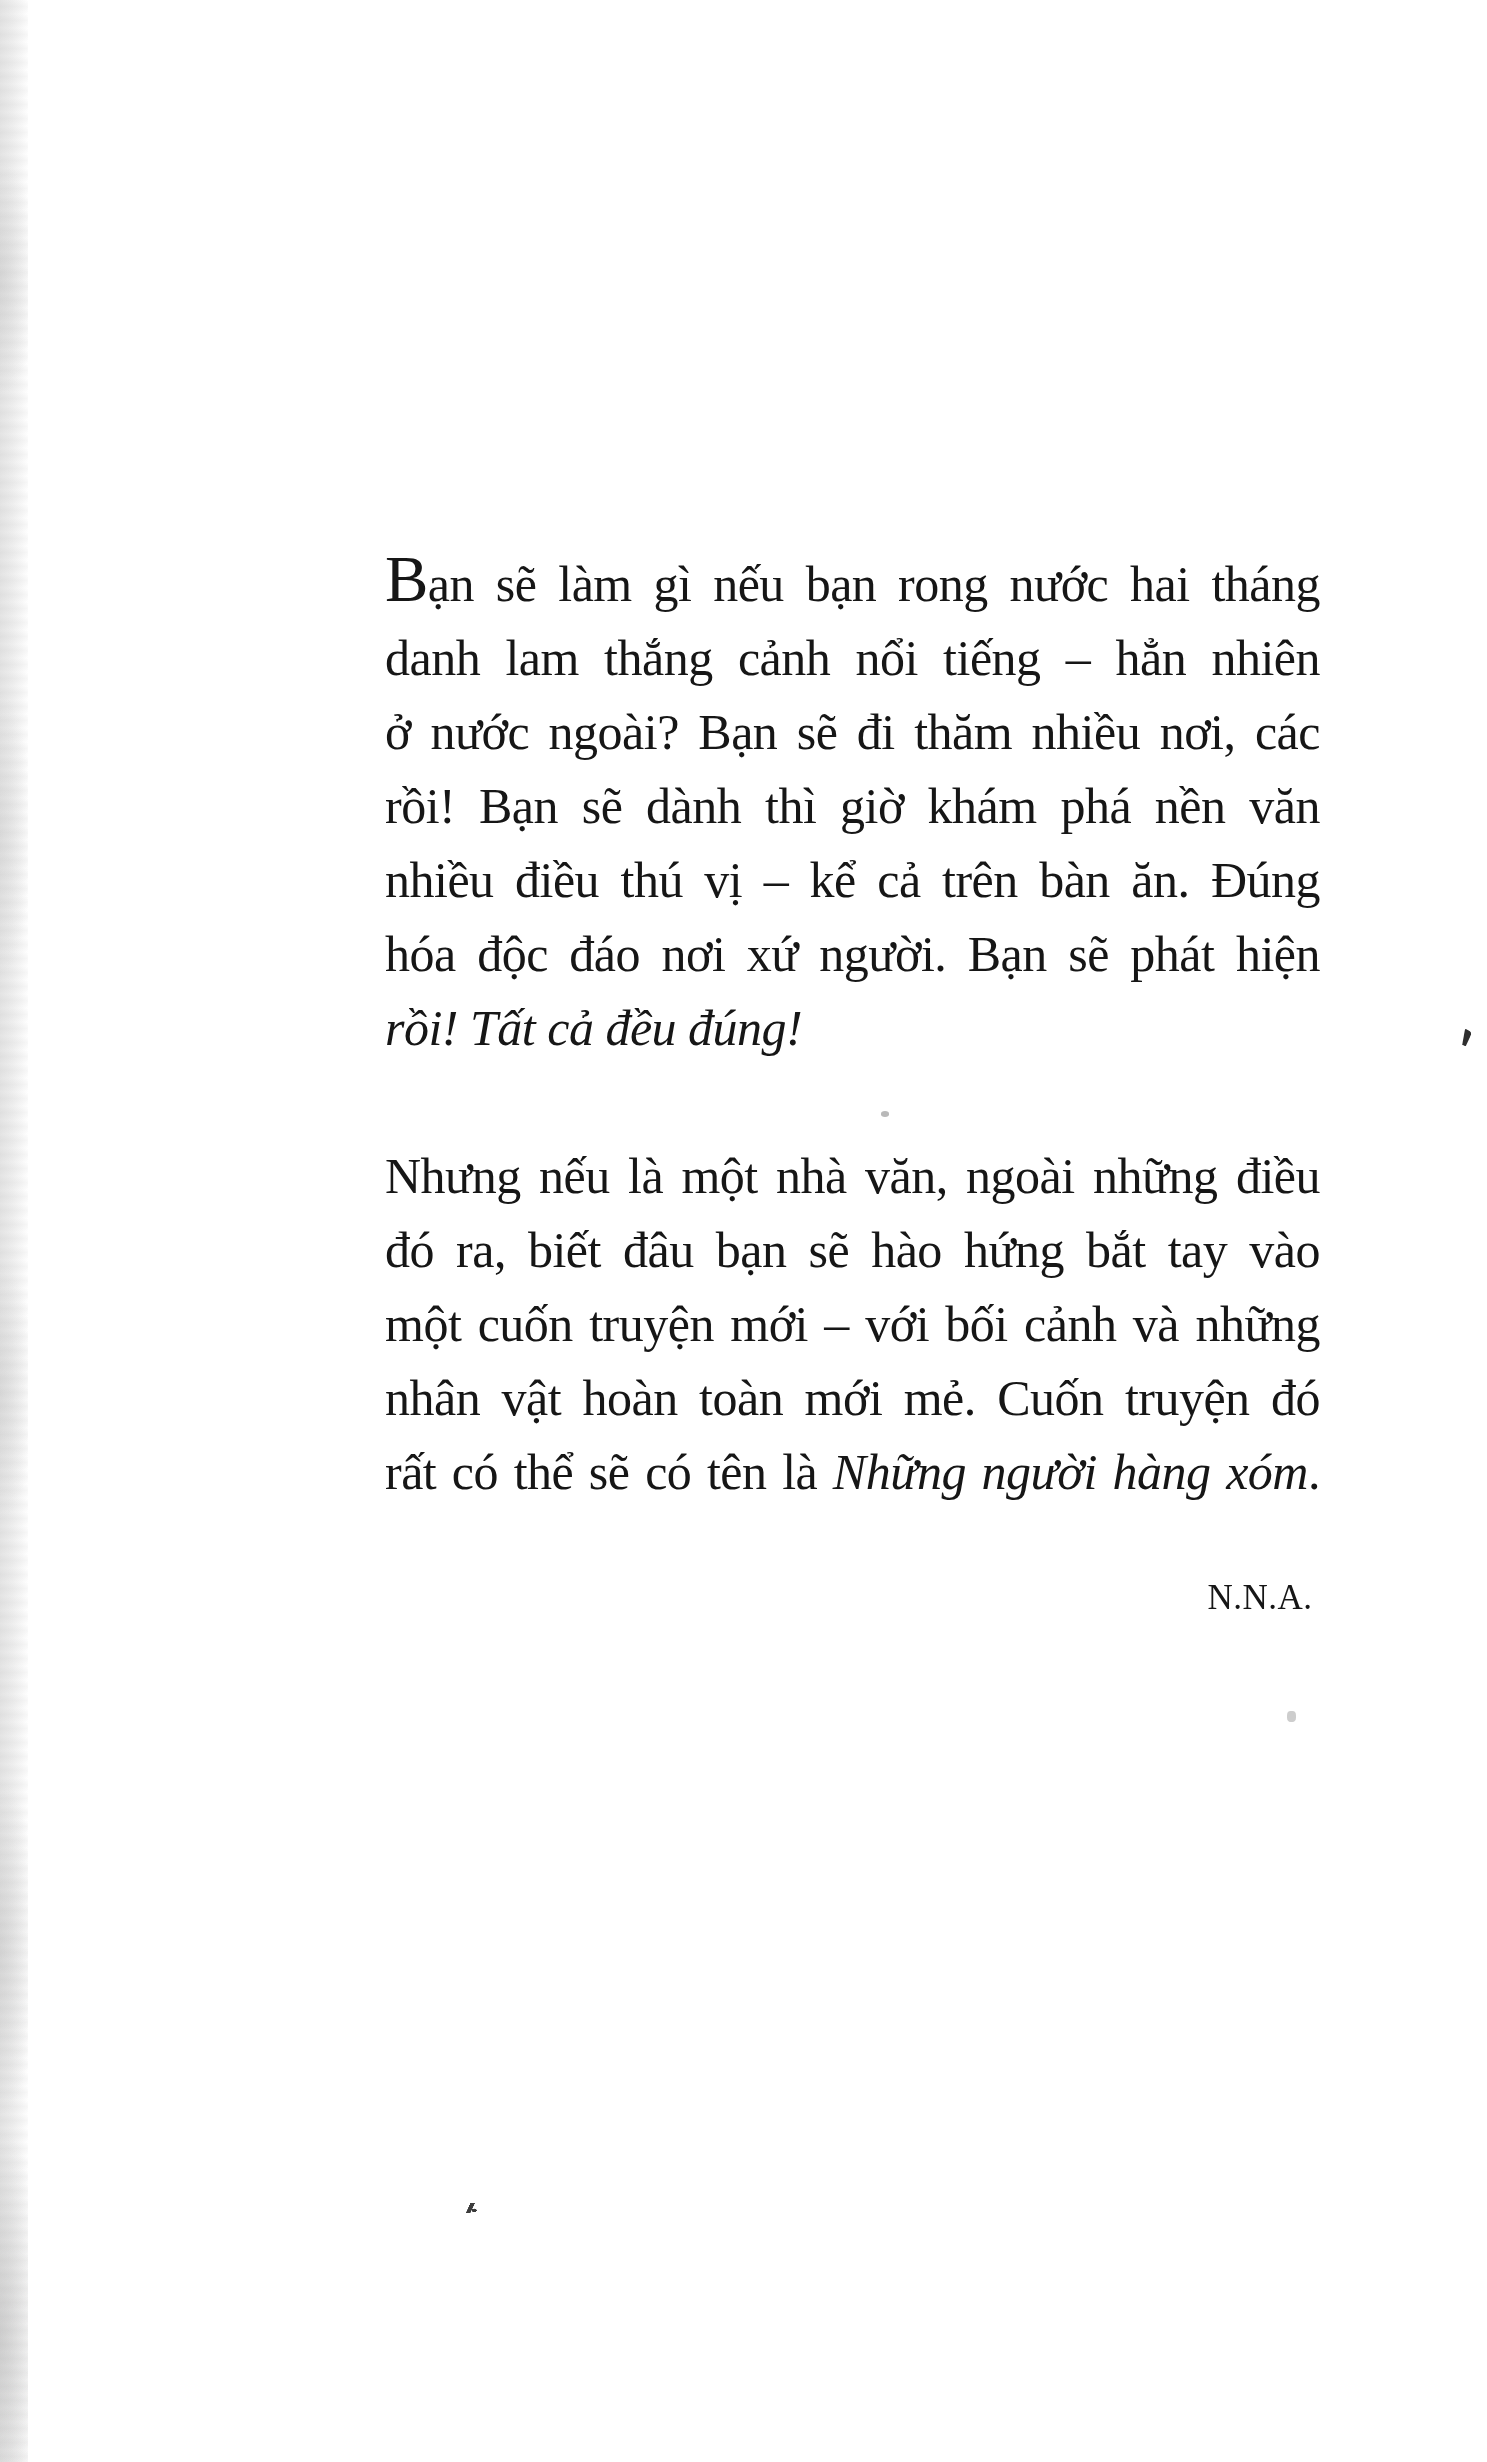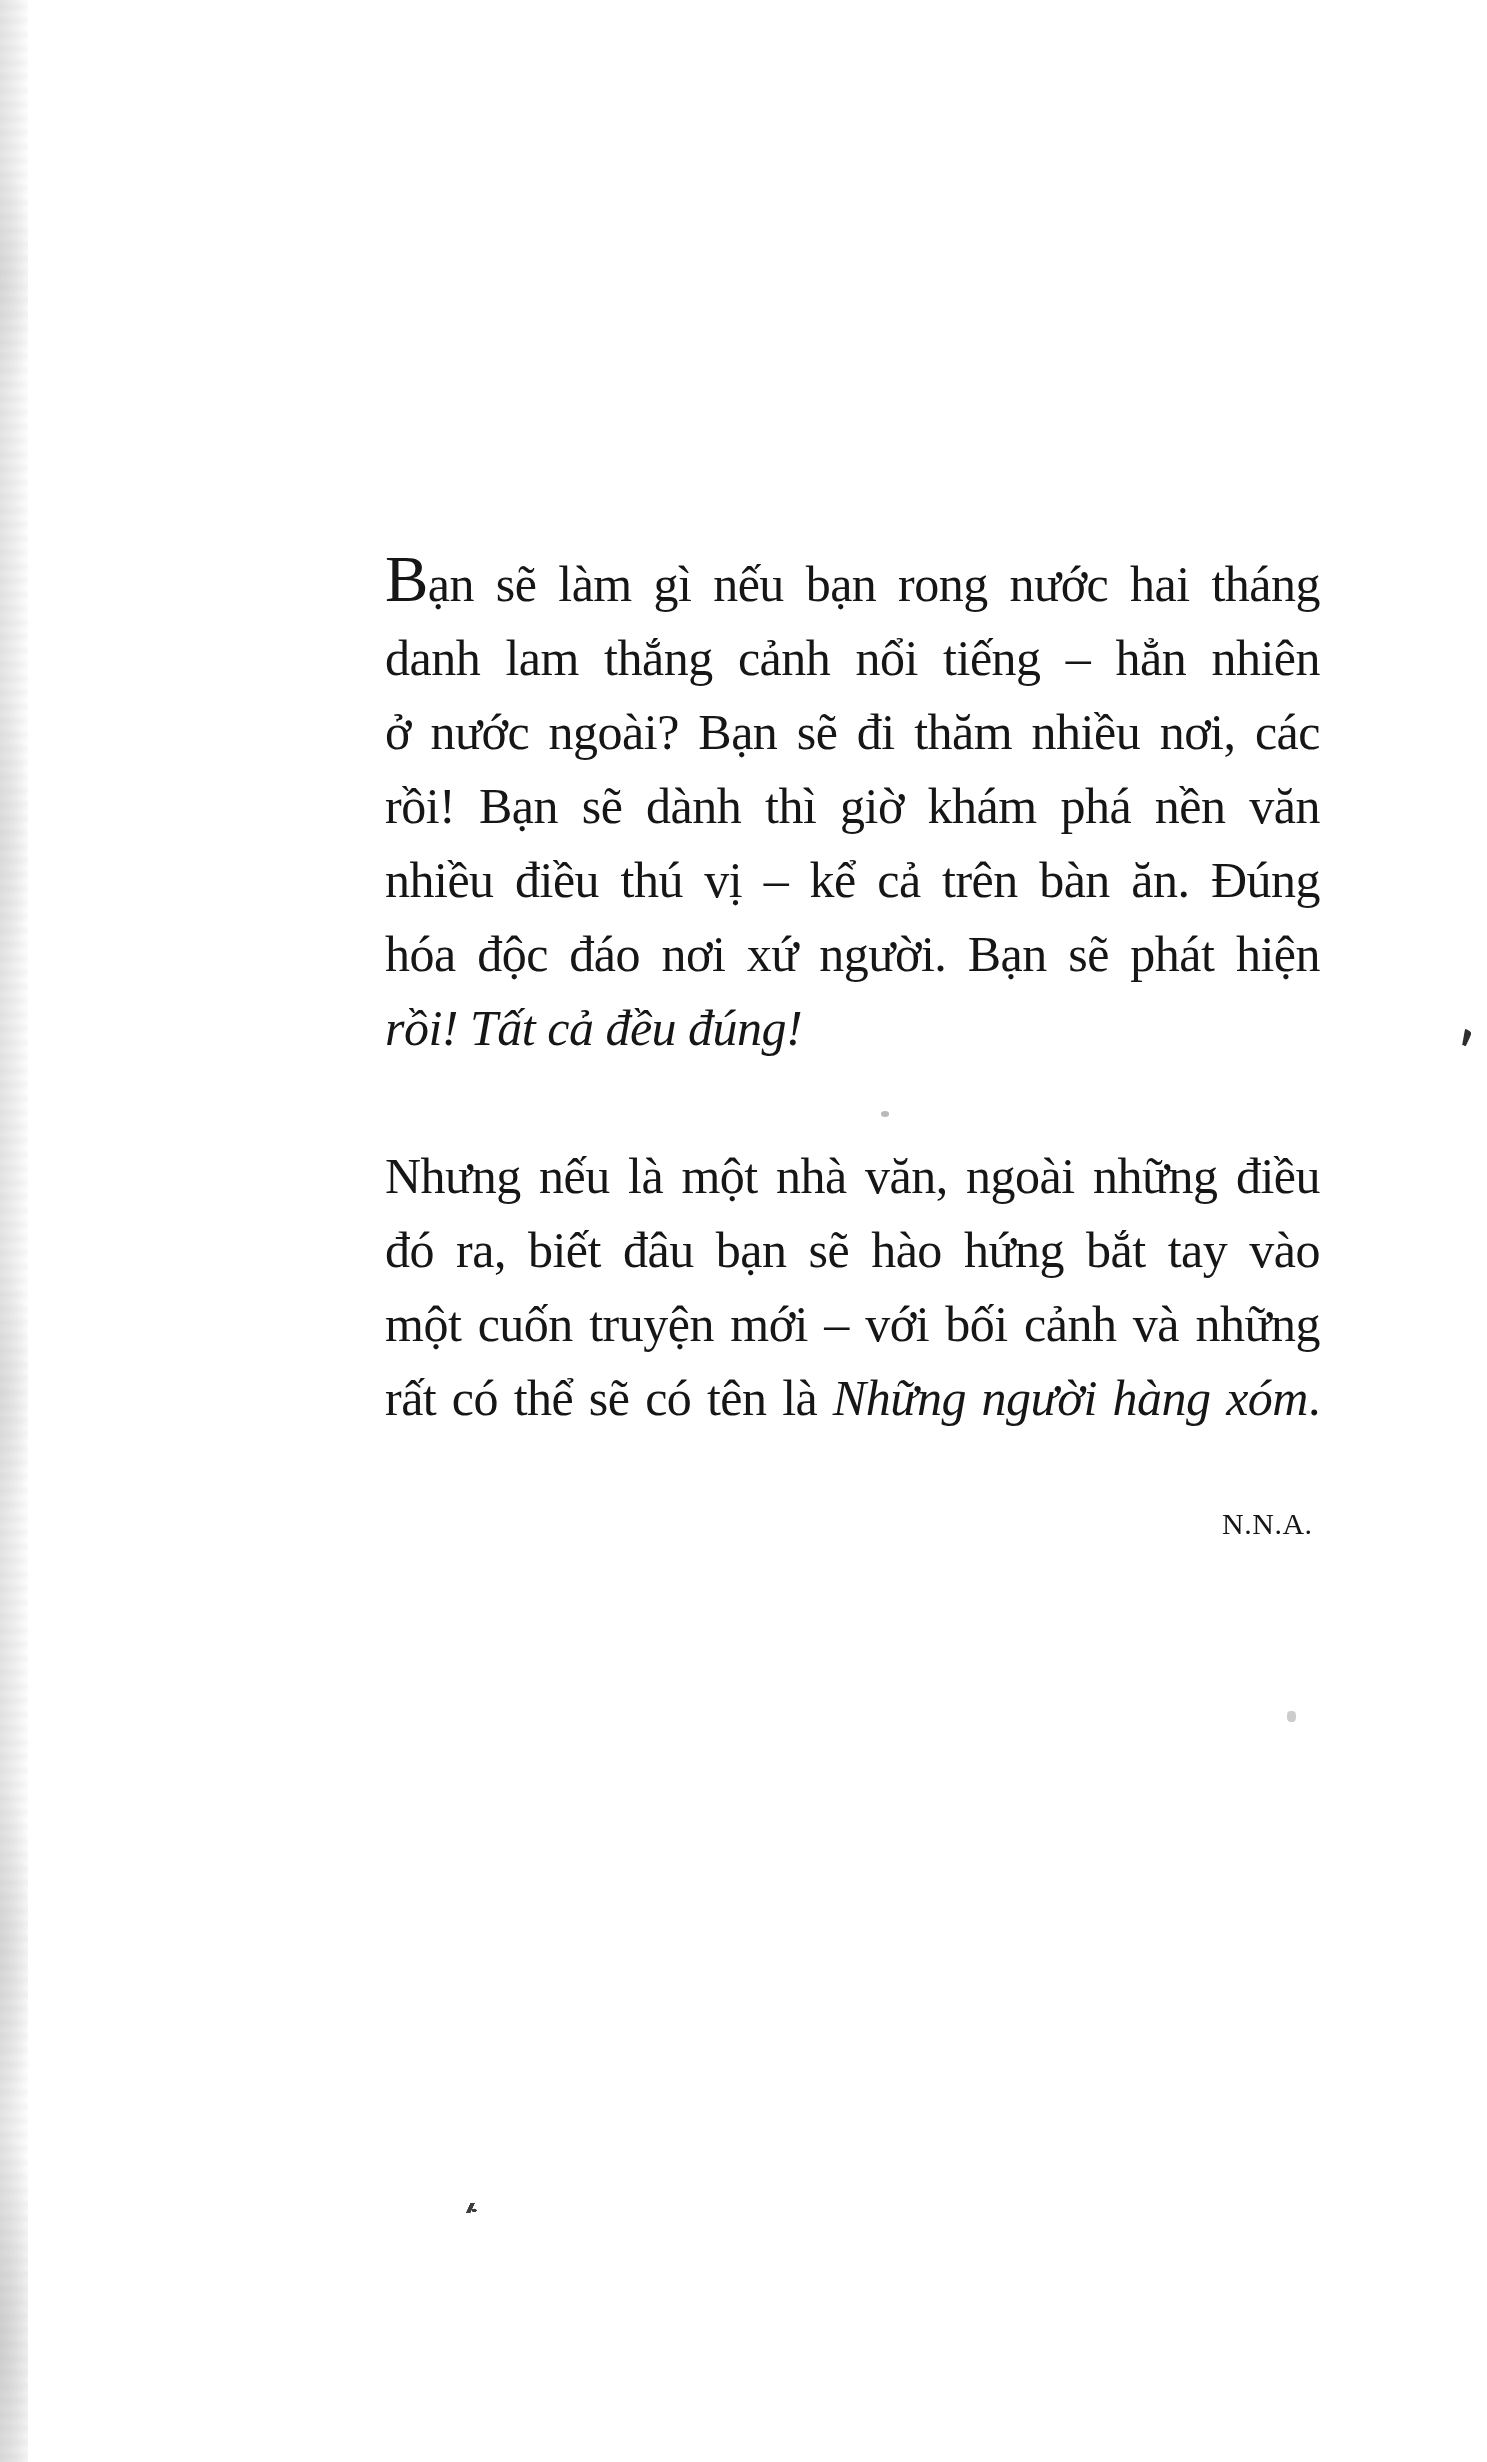--- a/index.html
+++ b/index.html
@@ -64,21 +64,21 @@
     font-size: 65px;
     line-height: 1;
   }
   .italic { font-style: italic; }
   .signature {
     margin-top: 52px;
     height: 74px;
     line-height: 74px;
     text-align: right;
     padding-right: 7.4px;
-    font-size: 30px;
+    font-size: 35px;
     letter-spacing: 0.5px;
   }
   
   .speck { position: absolute; }
   .speck-quote {
     left: 1461px; top: 1029px;
     width: 9.3px; height: 16.7px;
     background: #2e2e2e;
     border-radius: 4.6px 5.6px 1.9px 2.8px;
     transform: rotate(18deg);
@@ -120,20 +120,21 @@
       <div class="line">rồi! Bạn sẽ dành thì giờ khám phá nền văn</div>
       <div class="line">nhiều điều thú vị – kể cả trên bàn ăn. Đúng</div>
       <div class="line">hóa độc đáo nơi xứ người. Bạn sẽ phát hiện</div>
       <div class="line ragged">rồi! Tất cả đều đúng!</div>
     </div>
 
     <div class="paragraph">
       <div class="line">Nhưng nếu là một nhà văn, ngoài những điều</div>
       <div class="line">đó ra, biết đâu bạn sẽ hào hứng bắt tay vào</div>
       <div class="line">một cuốn truyện mới – với bối cảnh và những</div>
+      <div class="line">nhân vật hoàn toàn mới mẻ. Cuốn truyện đó</div>
       <div class="line"><span>rất có thể sẽ có tên là</span> <span class="italic">Những người hàng xóm</span><span>.</span></div>
     </div>
 
     <div class="signature">N.N.A.</div>
 
   </div>
 
   <div class="speck speck-quote"></div>
   <div class="speck speck-dot-1"></div>
   <div class="speck speck-dot-2"></div>

